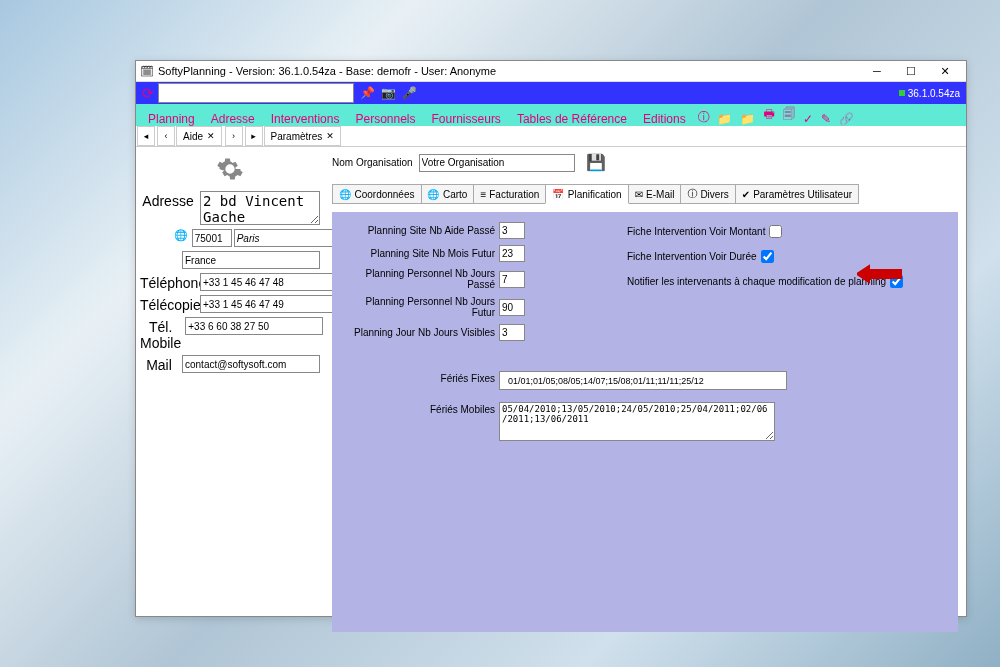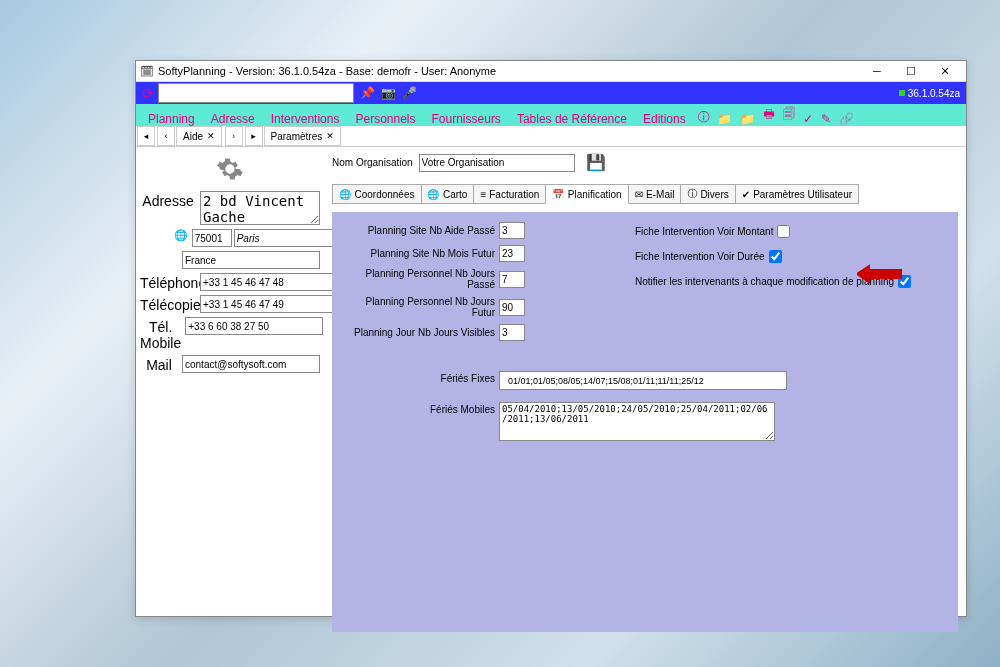--- a/index.html
+++ b/index.html
@@ -38,21 +38,21 @@
 .toprow input{width:150px;height:16px;border:1px solid #888;padding:0 2px;font-size:10px}
 .saveico{color:#e6007e;font-size:16px;margin-left:12px;cursor:pointer}
 .subtabs{display:flex;margin-bottom:8px}
 .subtab{border:1px solid #aaa;padding:2px 6px;font-size:10px;display:flex;align-items:center;cursor:pointer;background:#f5f5f5;margin-right:-1px}
 .subtab.active{background:#fff;border-bottom:1px solid #fff;position:relative;z-index:1}
 .subtab .sico{margin-right:3px;font-size:10px}
 .panel{background:#b3b3e6;height:400px;padding:10px 8px;position:relative}
 .prow{display:flex;align-items:center;margin-bottom:6px}
 .plabel{width:155px;text-align:right;padding-right:4px;font-size:10px}
 .pnum{width:20px;height:15px;border:1px solid #888;padding:0 2px;font-size:10px;background:#fff}
-.pright{position:absolute;left:303px;top:10px}
+.pright{position:absolute;left:295px;top:10px}
 .chrow{display:flex;align-items:center;margin-bottom:6px;font-size:10px}
 .chrow input[type=checkbox]{margin-left:4px}
 .arrow{position:absolute;left:525px;top:52px}
 .arrow svg{fill:none;stroke:#c00;stroke-width:2}
 .arrow polygon{fill:#c00}
 .holrow{display:flex;align-items:flex-start;margin-top:12px}
 .hollabel{width:155px;text-align:right;padding-right:4px;font-size:10px;padding-top:2px}
 .holinput{width:270px;height:15px;border:1px solid #888;background:#fff;padding:1px 8px;font-size:9px}
 .holta{width:270px;height:35px;border:1px solid #888;background:#fff;padding:1px 2px;font-size:9px}
 </style>

